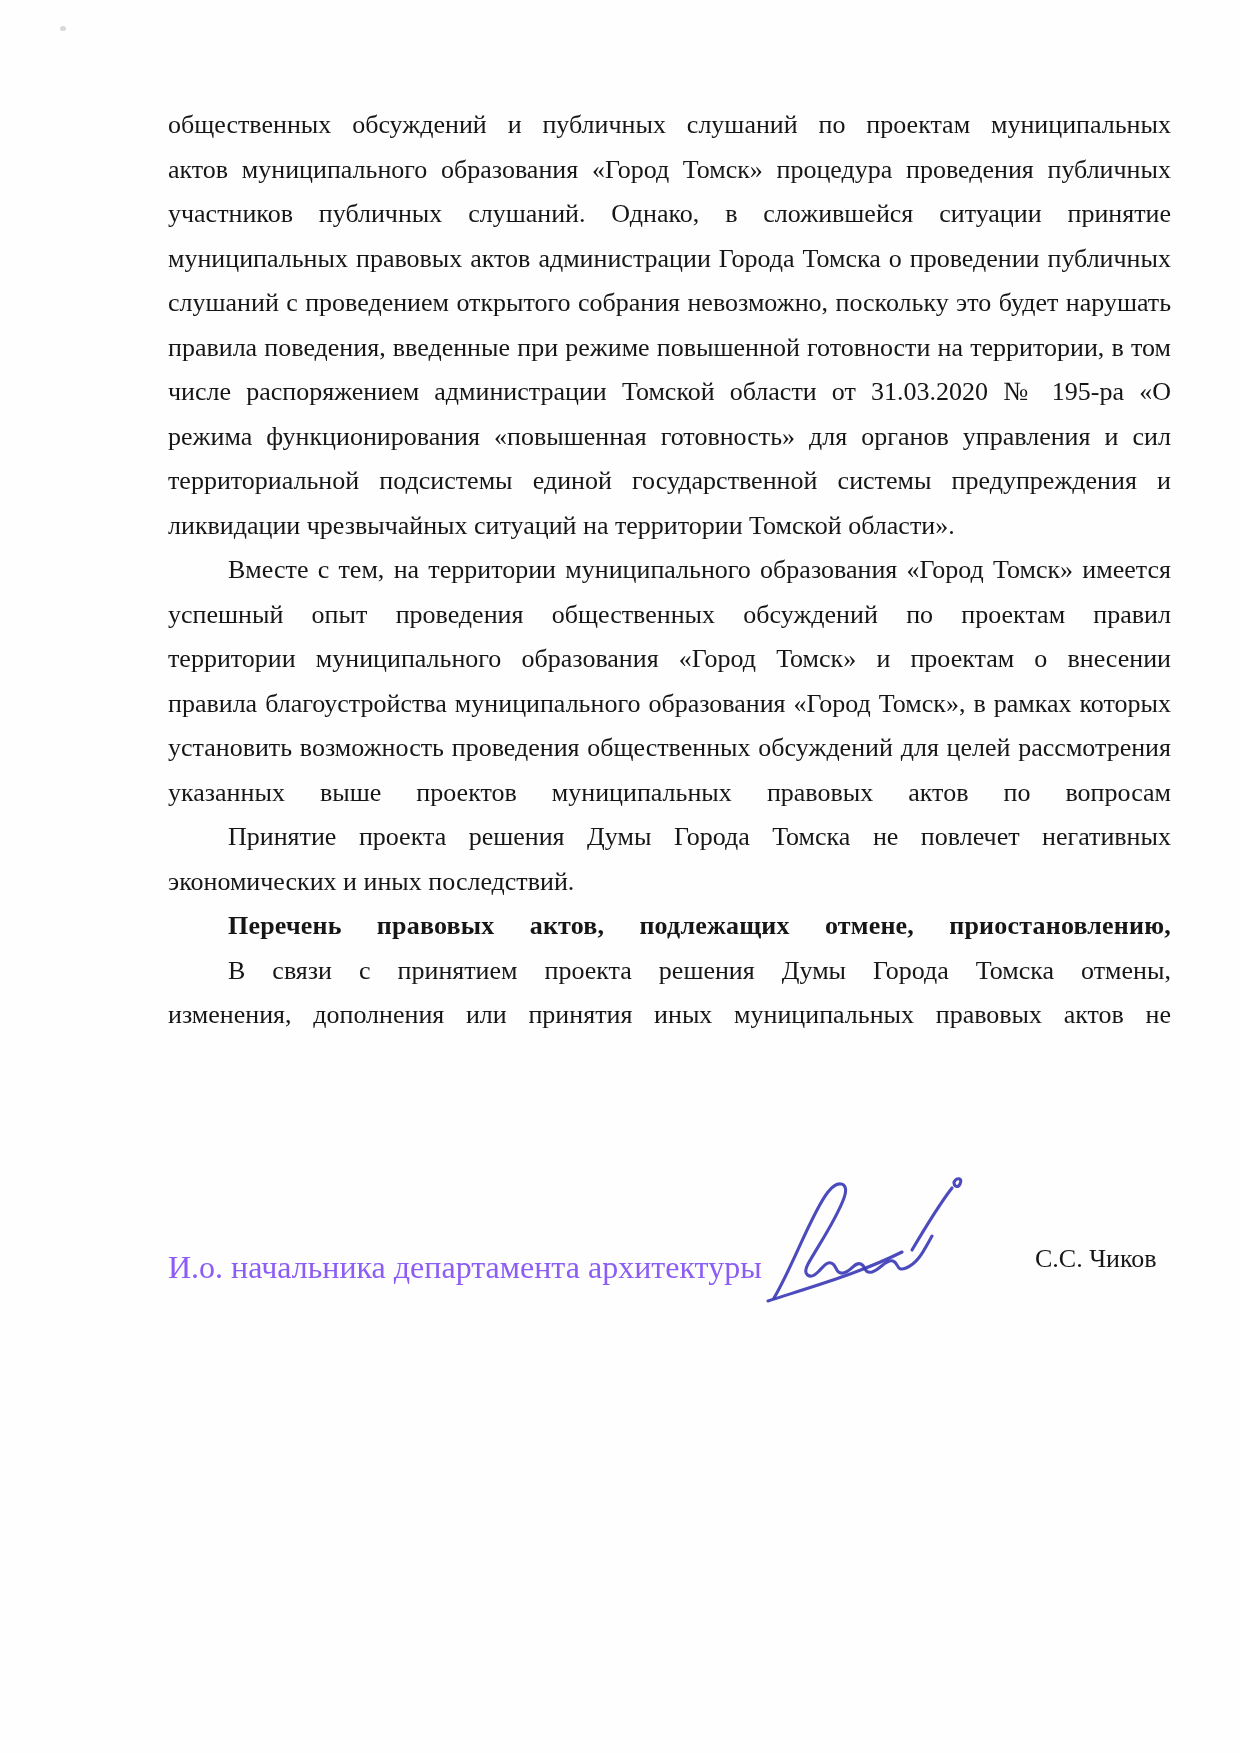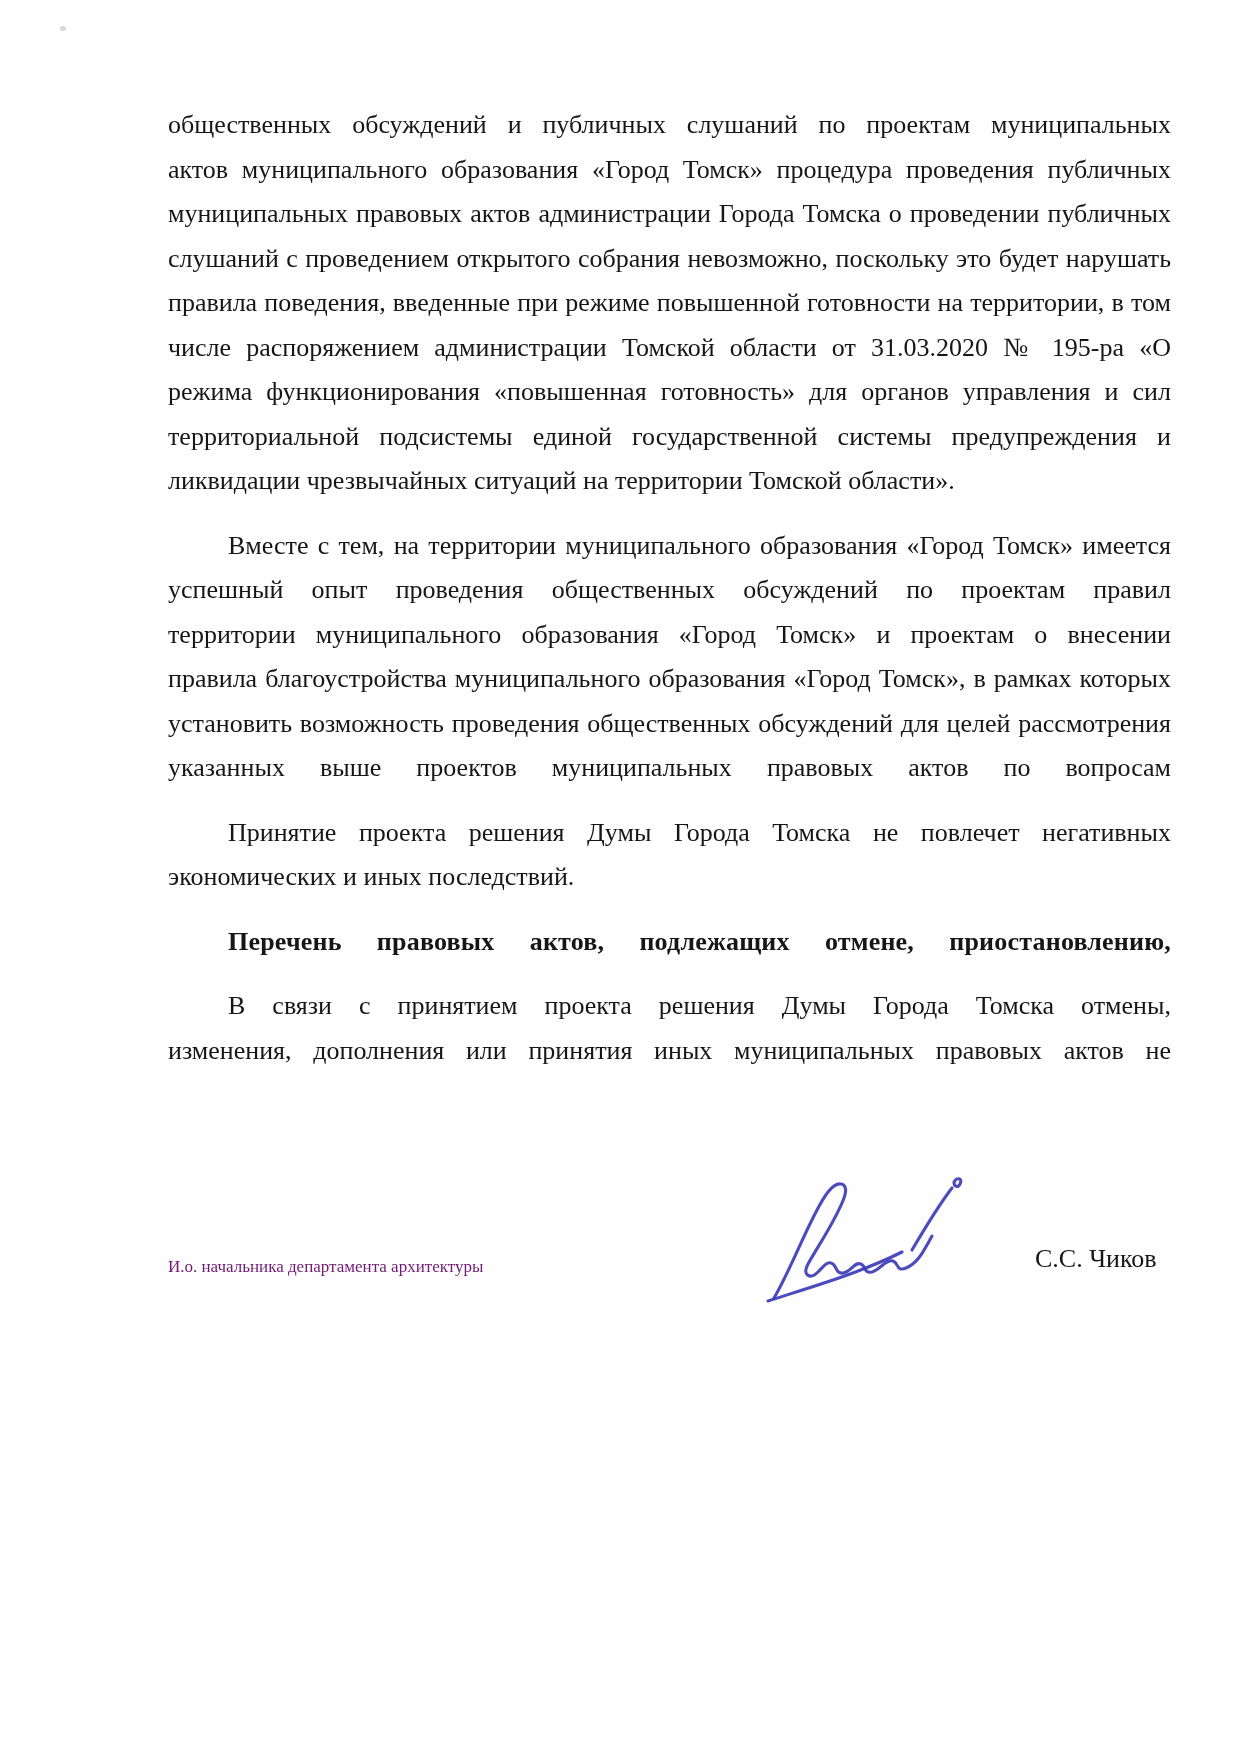--- a/index.html
+++ b/index.html
@@ -45,27 +45,27 @@
     overflow: hidden;
     text-align: justify;
     text-align-last: justify;
     -moz-text-align-last: justify;
     white-space: normal;
   }
   .line.last {
     text-align-last: left;
     -moz-text-align-last: left;
   }
-  .line.indent { text-indent: 60px; margin-top: 20px; }
+  .line.indent { text-indent: 60px; }
   .sig-block {
     position: absolute;
     left: 168px;
     top: 1248px;
-    color: #701a75;
-    font-size: 17px;
+    color: #8b5cf6;
+    font-size: 32px;
   }
   .sig-line {
     line-height: 38px;
     height: 38px;
     white-space: nowrap;
   }
   .signer-name {
     position: absolute;
     left: 1035px;
     top: 1240px;
@@ -94,20 +94,21 @@
 <body>
 
 <div class="page">
 
   <div class="speck"></div>
 
   <div class="body-text" id="paragraphs">
       <div class="para">
         <div class="line">общественных обсуждений и публичных слушаний по проектам муниципальных правовых</div>
         <div class="line">актов муниципального образования «Город Томск» процедура проведения публичных</div>
+        <div class="line">участников публичных слушаний. Однако, в сложившейся ситуации принятие</div>
         <div class="line">муниципальных правовых актов администрации Города Томска о проведении публичных</div>
         <div class="line">слушаний с проведением открытого собрания невозможно, поскольку это будет нарушать</div>
         <div class="line">правила поведения, введенные при режиме повышенной готовности на территории, в том</div>
         <div class="line">числе распоряжением администрации Томской области от 31.03.2020 № 195-ра «О введении</div>
         <div class="line">режима функционирования «повышенная готовность» для органов управления и сил звеньев</div>
         <div class="line">территориальной подсистемы единой государственной системы предупреждения и</div>
         <div class="line last">ликвидации чрезвычайных ситуаций на территории Томской области».</div>
       </div>
       <div class="para">
         <div class="line indent">Вместе с тем, на территории муниципального образования «Город Томск» имеется</div>

